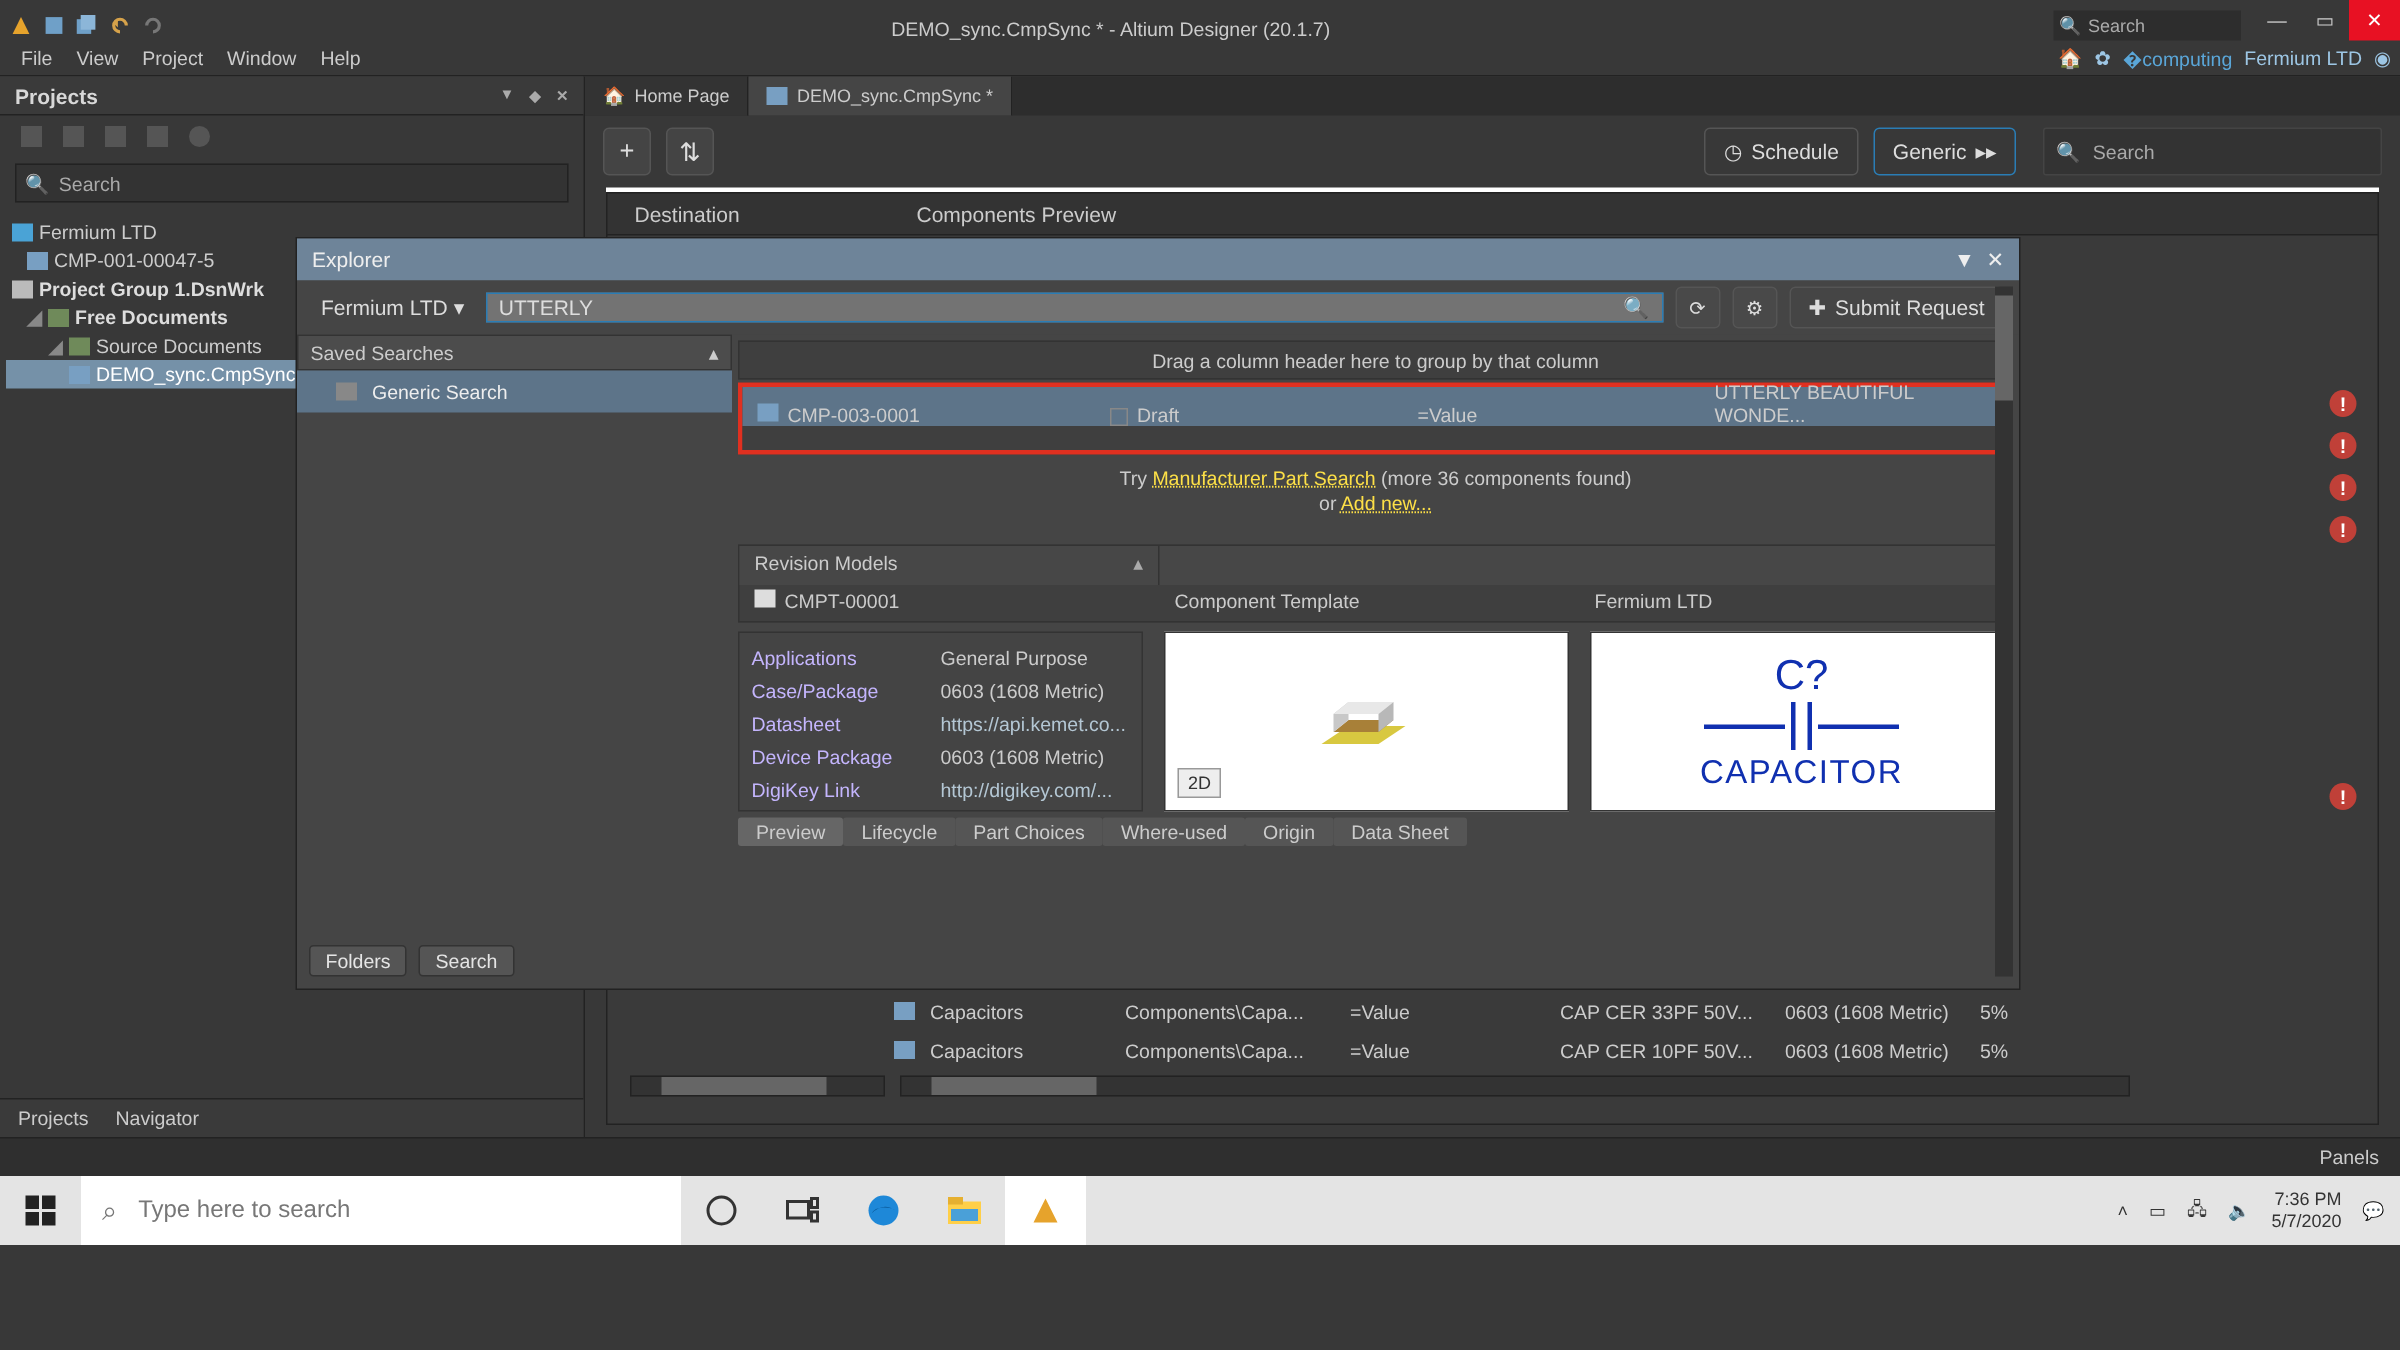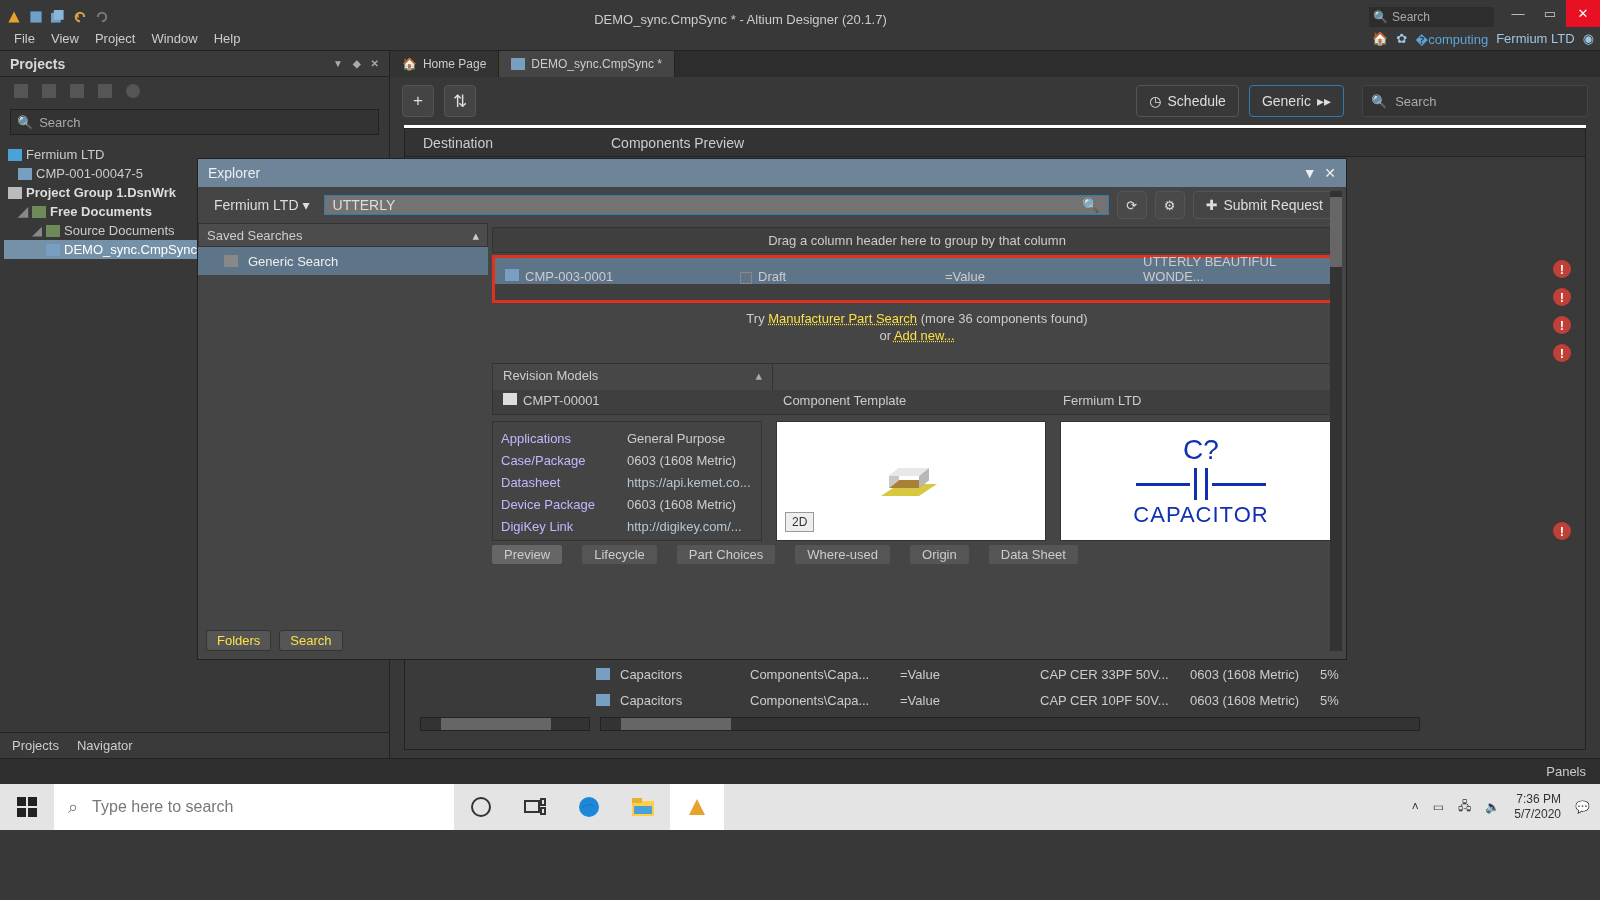--- a/index.html
+++ b/index.html
@@ -58,21 +58,21 @@
 .explorer-bar{height:36px;display:flex;align-items:center;gap:8px;padding:4px 10px;background:#454545}
 .exp-drop{font-size:14px;color:#ddd;display:flex;align-items:center;gap:4px;padding:0 6px}
 .exp-search{flex:1;height:20px;border:1px solid #2a7db5;background:#737373;display:flex;align-items:center;padding:0 8px;color:#ddd;font-size:14px}
 .sq-btn{width:30px;height:28px;border:1px solid #555;border-radius:4px;background:#494949;display:flex;align-items:center;justify-content:center;color:#ddd}
 .submit-btn{height:28px;border:1px solid #555;border-radius:4px;padding:0 12px;display:flex;align-items:center;gap:6px;color:#ddd;font-size:14px}
 .explorer-body{flex:1;display:flex}
 .exp-left{width:290px;display:flex;flex-direction:column}
 .exp-saved{height:24px;background:#4c4c4c;padding:0 8px;display:flex;align-items:center;font-size:13px;border:1px solid #333}
 .exp-saved-row{height:28px;background:#5d7489;display:flex;align-items:center;padding:0 26px;color:#eee;font-size:13px}
 .exp-left-bottom{margin-top:auto;display:flex;gap:8px;padding:8px}
-.mini-btn{background:#555;border:1px solid #333;border-radius:3px;padding:2px 10px;color:#fde047;font-size:13px}
+.mini-btn{background:#555;border:1px solid #333;border-radius:3px;padding:2px 10px;color:#e5e5e5;font-size:13px}
 .exp-right{flex:1;display:flex;flex-direction:column;padding:0 4px}
 .drag-hint{height:26px;display:flex;align-items:center;justify-content:center;font-size:13px;color:#ccc;background:#3f3f3f;border:1px solid #333;margin-top:4px}
 .grid{border:3px solid #e03020;margin-top:2px;background:#3f3f3f}
 .grid-head{height:26px;display:flex;background:#474747}
 .grid-head div{padding:4px 10px;font-size:13px;border-right:1px solid #333}
 .grid-row{height:26px;display:flex;align-items:flex-end;background:#5d7489}
 .grid-row div{padding:0 10px;font-size:13px}
 .col-rev{flex:0 0 215px}.col-state{flex:0 0 205px}.col-name{flex:0 0 198px}.col-desc{flex:1}
 .need-more{text-align:center;font-size:13px;color:#ccc;padding:8px 0 2px}
 .link{color:#fde047;text-decoration:underline dotted}
@@ -89,21 +89,21 @@
 .details-props .pv{color:#b4c7d4}
 .preview3d{flex:0 0 270px;background:#fff;border:1px solid #333;position:relative}
 .preview3d .tag{position:absolute;left:8px;bottom:8px;background:#eee;border:1px solid #999;padding:2px 6px;font-size:12px;color:#333}
 .chip3d{position:absolute;left:50%;top:50%;transform:translate(-50%,-55%)}
 .symb{flex:1;background:#fff;border:1px solid #333;display:flex;flex-direction:column;align-items:center;justify-content:center;color:#1030b0;font-family:"Times New Roman",serif}
 .symb .cq{font-size:28px}
 .symb .capline{display:flex;align-items:center;gap:0;margin:2px 0}
 .symb .wire{width:54px;height:3px;background:#1030b0}
 .symb .plate{width:3px;height:32px;background:#1030b0;margin:0 4px}
 .symb .captxt{font-size:22px;letter-spacing:1px}
-.detail-tabs{display:flex;gap:20px;margin-top:4px}
+.detail-tabs{display:flex;gap:0;margin-top:4px}
 .dtab{background:#555;padding:2px 12px;border-radius:2px;font-size:13px}
 .dtab.active{background:#666}
 
 .under-rows{position:absolute;left:596px;top:661px;width:820px}
 .under-rows .ur{height:26px;display:flex;align-items:center;font-size:13px;gap:0}
 .under-rows .ur div{padding:0 10px}
 .uc1{flex:0 0 130px}.uc2{flex:0 0 150px}.uc3{flex:0 0 140px}.uc4{flex:0 0 150px}.uc5{flex:0 0 130px}.uc6{flex:0 0 60px}
 .hscroll{height:14px;background:#333;border:1px solid #222;margin-top:2px;display:flex}
 .hscroll .thumb{width:110px;height:100%;background:#666;margin-left:20px}
 

